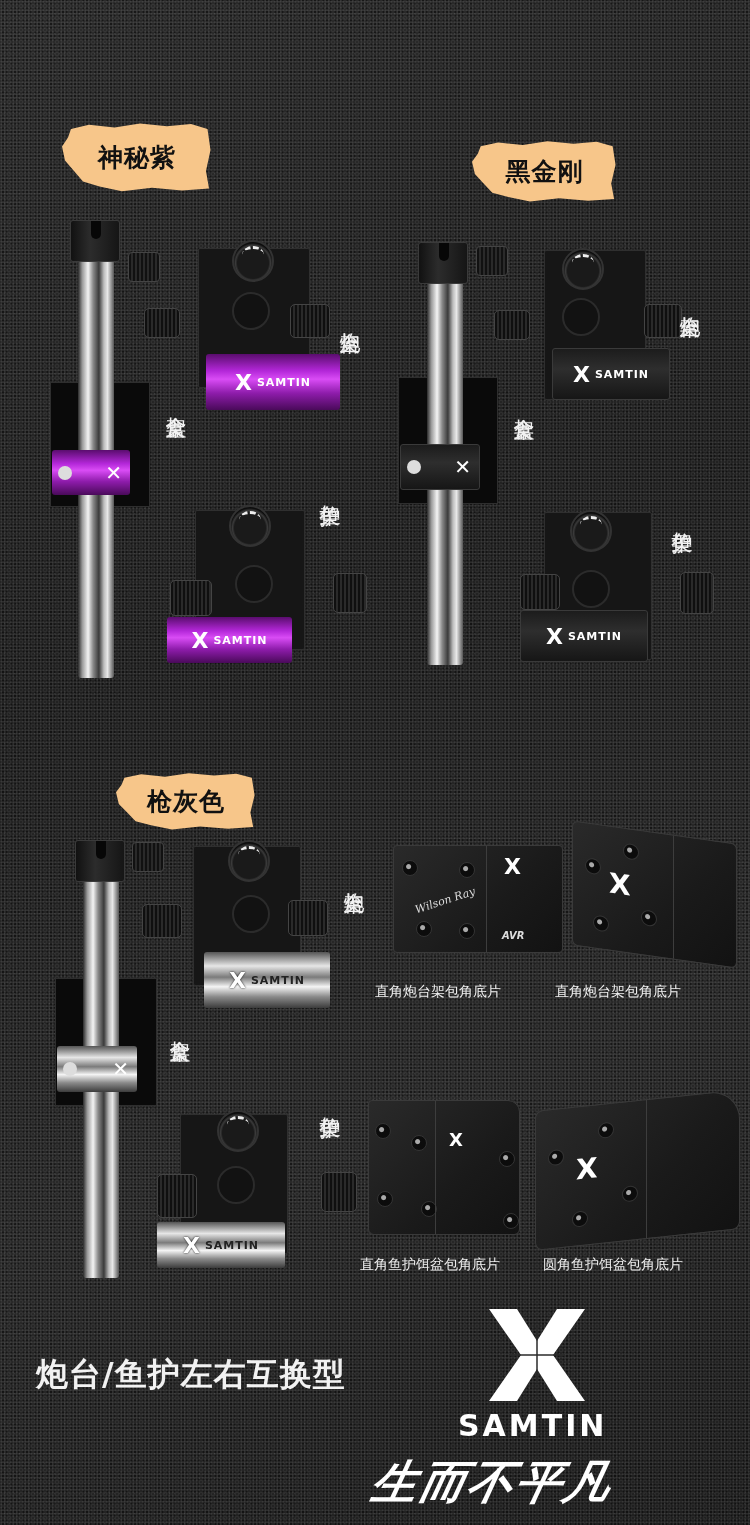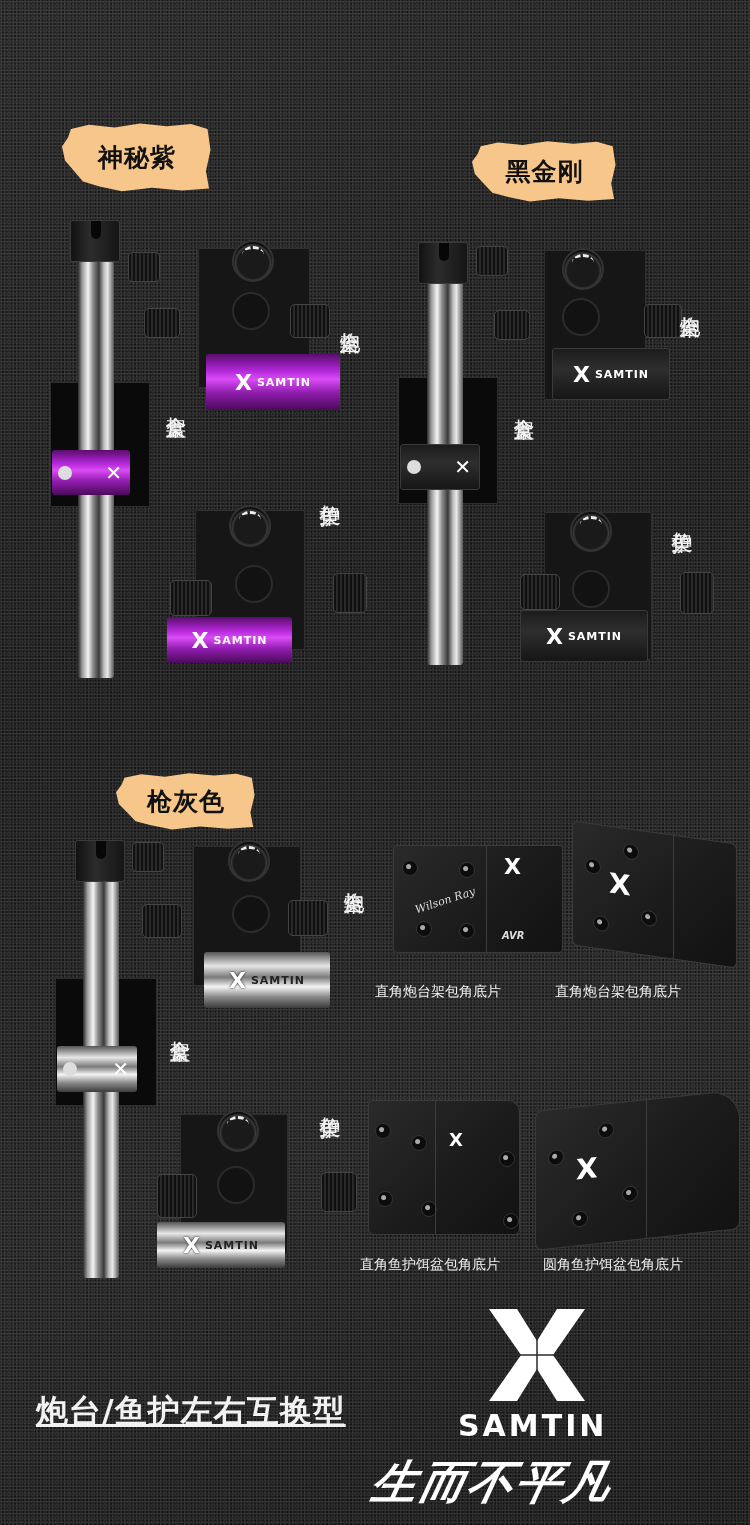--- a/index.html
+++ b/index.html
@@ -307,21 +307,21 @@
     <span class="h" style="left:62px; top:18px;"></span>
     <span class="h" style="left:36px; top:104px;"></span>
     <span class="h" style="left:86px; top:84px;"></span>
     <span style="position:absolute; left:110px; top:0; width:1px; height:100%; background:#3d3d3d;"></span>
     <span class="logo" style="left:40px; top:46px; font-size:28px;">X</span>
   </div>
   <div class="plate-caption" style="left:360px; top:1256px;">直角鱼护饵盆包角底片</div>
   <div class="plate-caption" style="left:543px; top:1256px;">圆角鱼护饵盆包角底片</div>
 </div>
 
-<div class="slogan-left" style="left:36px; top:1390px;text-decoration:underline;">炮台/鱼护左右互换型</div>
+<div class="slogan-left" style="left:36px; top:1353px;">炮台/鱼护左右互换型</div>
 
 <div class="brand-x" style="left:487px; top:1307px; width:100px; height:96px;">
   <svg width="100" height="96" viewBox="0 0 100 96">
     <polygon points="2,2 30,2 50,34 70,2 98,2 66,48 98,94 70,94 50,62 30,94 2,94 34,48" fill="#ffffff"></polygon>
     <line x1="50" y1="20" x2="50" y2="76" stroke="#2a2a2a" stroke-width="1.5"></line>
     <line x1="22" y1="48" x2="78" y2="48" stroke="#2a2a2a" stroke-width="1.5"></line>
   </svg>
 </div>
 <div class="brand-name" style="left:458px; top:1408px;">SAMTIN</div>
 <div class="brand-slogan" style="left:372px; top:1452px;">生而不平凡</div>

